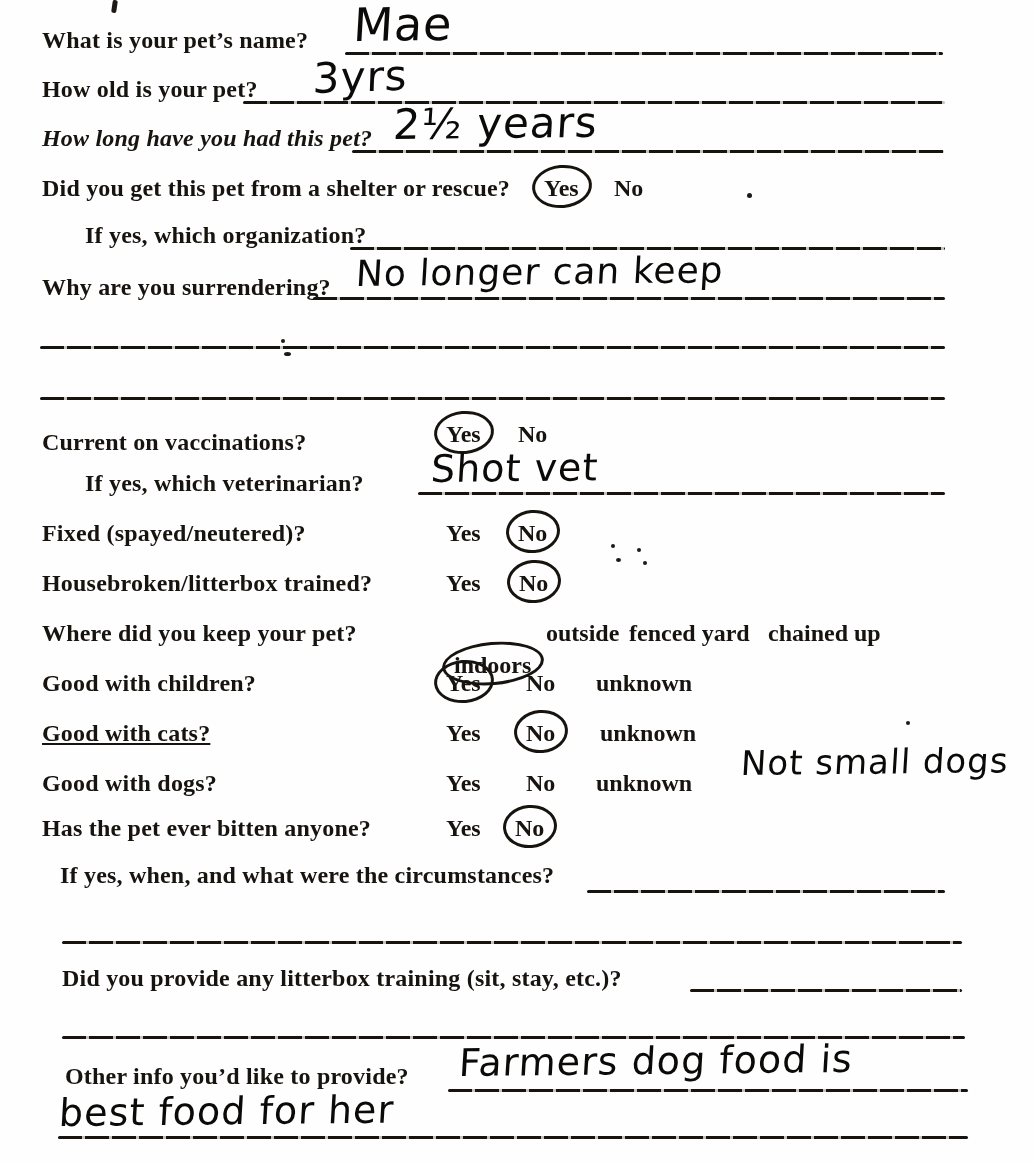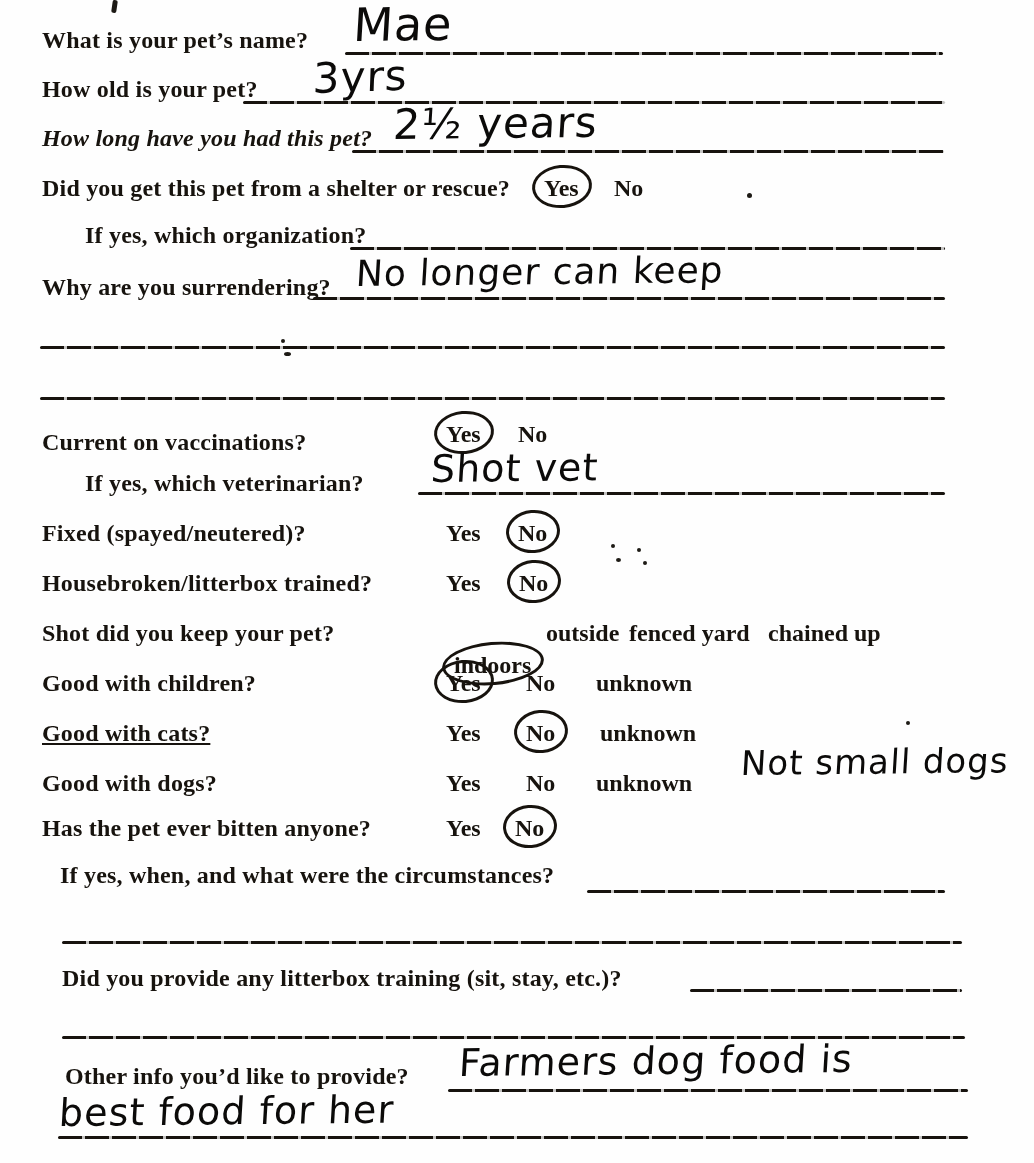--- a/index.html
+++ b/index.html
@@ -127,21 +127,21 @@
     <span class="opt circled" style="left:518px; top:520px;">No</span>
   </div>
 
   <div>
     <span class="q" style="left:42px; top:570px;">Housebroken/litterbox trained?</span>
     <span class="opt" style="left:446px; top:570px;">Yes</span>
     <span class="opt circled" style="left:519px; top:570px;">No</span>
   </div>
 
   <div>
-    <span class="q" style="left:42px; top:620px;">Shot did you keep your pet?</span>
+    <span class="q" style="left:42px; top:620px;">Where did you keep your pet?</span>
     <span class="opt circled" style="left:454px; top:620px;margin-top:32px;">indoors</span>
     <span class="opt" style="left:546px; top:620px;">outside</span>
     <span class="opt" style="left:629px; top:620px;">fenced yard</span>
     <span class="opt" style="left:768px; top:620px;">chained up</span>
   </div>
 
   <div>
     <span class="q" style="left:42px; top:670px;">Good with children?</span>
     <span class="opt circled" style="left:446px; top:670px;">Yes</span>
     <span class="opt" style="left:526px; top:670px;">No</span>

